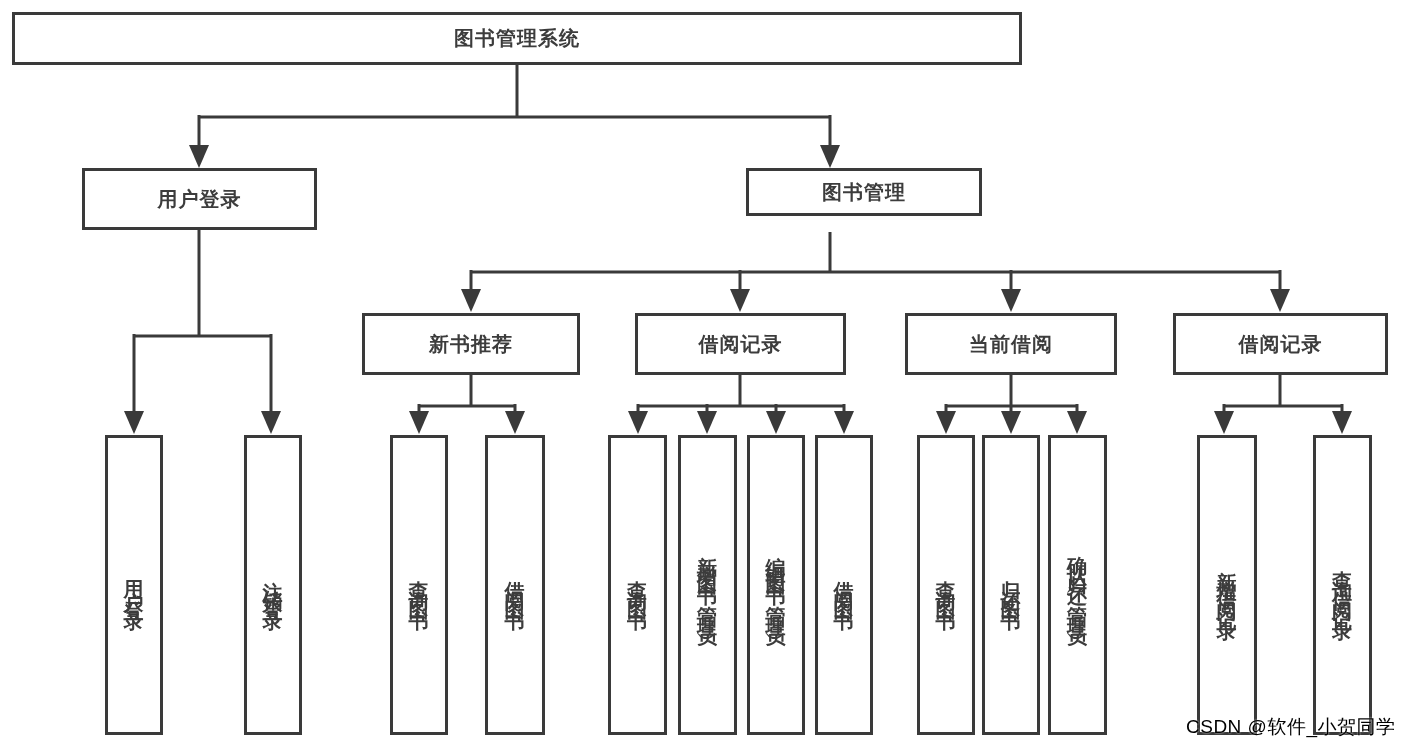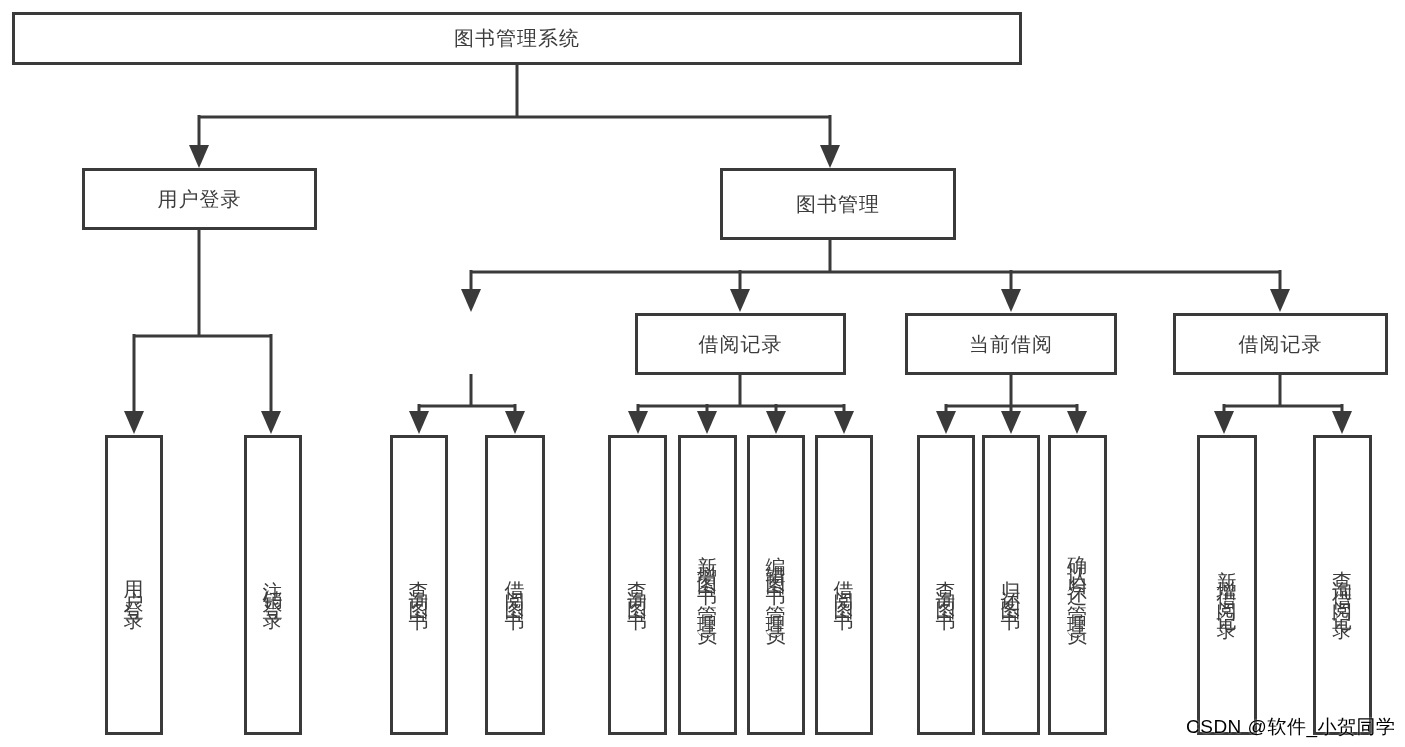--- a/index.html
+++ b/index.html
@@ -27,20 +27,21 @@
     position: absolute;
     box-sizing: border-box;
     background: #ffffff;
     border: 3px solid #3a3a3a;
     color: #3c3c3c;
     display: flex;
     align-items: center;
     justify-content: center;
     z-index: 2;
     font-size: 20px;
+    font-weight: bold;
   }
   .box.h {
     letter-spacing: 1px;
   }
   .box.v {
     writing-mode: vertical-rl;
     text-orientation: mixed;
     letter-spacing: 10px;
     line-height: 1;
   }
@@ -97,22 +98,23 @@
       <polygon points="1001,411 1021,411 1011,434"></polygon>
       <polygon points="1067,411 1087,411 1077,434"></polygon>
       <polygon points="1214,411 1234,411 1224,434"></polygon>
       <polygon points="1332,411 1352,411 1342,434"></polygon>
     </g>
   </svg>
 
   <div class="box h" style="left:12px;top:12px;width:1010px;height:53px">图书管理系统</div>
 
   <div class="box h" style="left:82px;top:168px;width:235px;height:62px">用户登录</div>
-  <div class="box h" style="left:720px;top:168px;width:236px;height:72px">图书管理</div>
+  <div class="box h" style="left:746px;top:168px;width:236px;height:48px">图书管理</div>
 
+  <div class="box h" style="left:362px;top:313px;width:218px;height:62px">新书推荐</div>
   <div class="box h" style="left:635px;top:313px;width:211px;height:62px">借阅记录</div>
   <div class="box h" style="left:1173px;top:313px;width:215px;height:62px">借阅记录</div>
   <div class="box h" style="left:905px;top:313px;width:212px;height:62px">当前借阅</div>
 
   <div class="box v" style="left:105px;top:435px;width:58px;height:300px">用户登录</div>
   <div class="box v" style="left:244px;top:435px;width:58px;height:300px">注销登录</div>
 
   <div class="box v" style="left:390px;top:435px;width:58px;height:300px">查询图书</div>
   <div class="box v" style="left:485px;top:435px;width:60px;height:300px">借阅图书</div>
 

